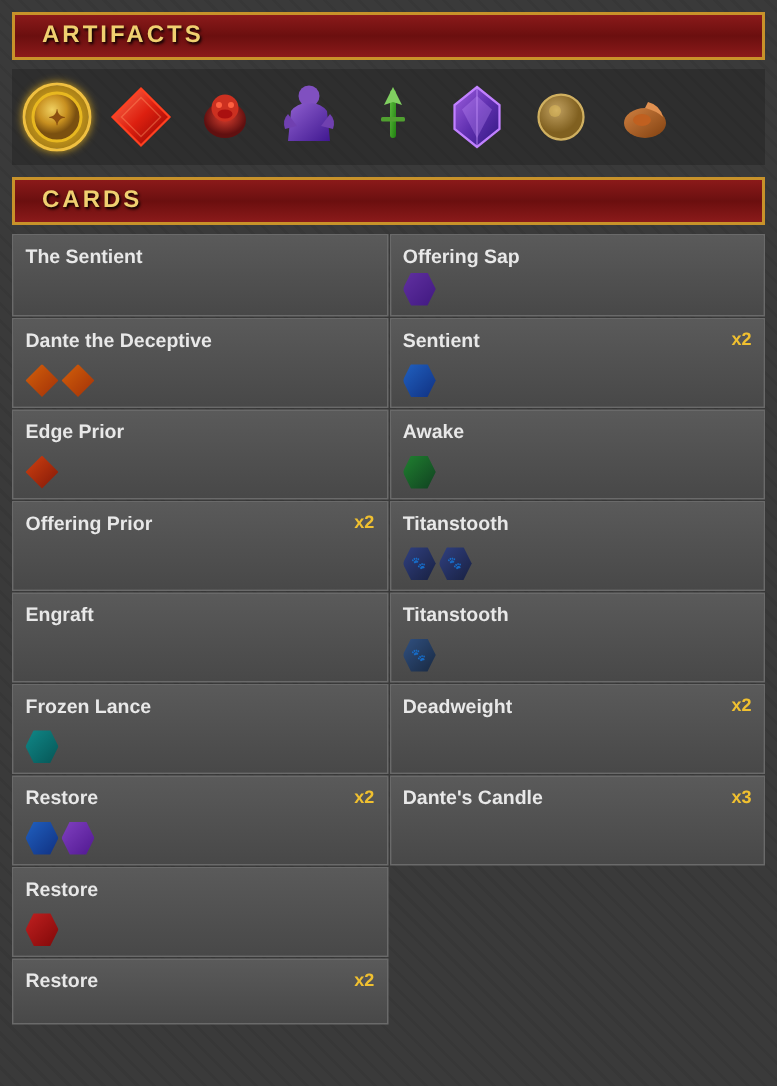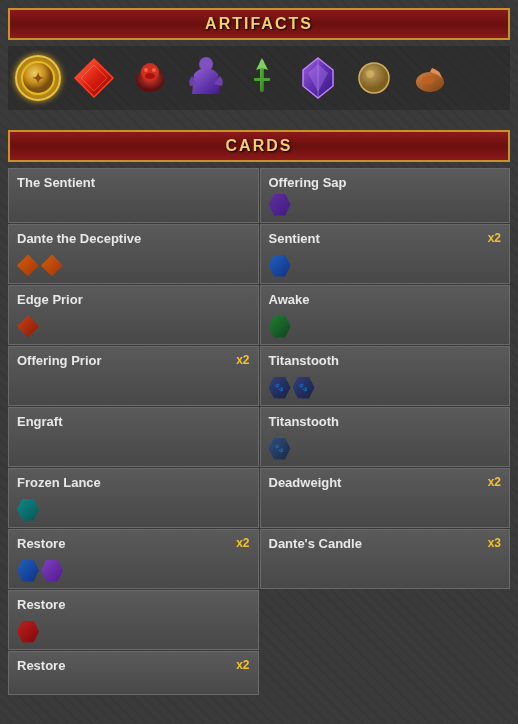--- a/index.html
+++ b/index.html
@@ -33,22 +33,21 @@
     }
 
     
     .artifacts-section {
       margin-bottom: 8px;
     }
 
     .section-header {
       background: linear-gradient(180deg, #8b1a1a 0%, #6b0f0f 50%, #8b1a1a 100%);
       border: 2px solid #c8922a;
-      text-align: center;
-      padding: 5px 0;
+      padding: 5px 18px;
       margin-bottom: 6px;
     }
 
     .section-header span {
       color: #f0d070;
       font-size: 16px;
       font-weight: bold;
       letter-spacing: 2px;
       text-shadow: 1px 1px 2px #000;
     }
@@ -83,21 +82,21 @@
     
     .artifact-gold {
       background: radial-gradient(circle, #d4a520 30%, #8b6510 100%);
       border-radius: 50%;
       border: 2px solid #f0c040;
       box-shadow: 0 0 6px #d4a520;
     }
 
     
     .cards-section {
-      margin-top: 20px;
+      margin-top: 8px;
     }
 
     .cards-grid {
       display: grid;
       grid-template-columns: 1fr 1fr;
       gap: 1px;
     }
 
     .card-item {
       background: linear-gradient(180deg, #5a5a5a 0%, #484848 100%);

